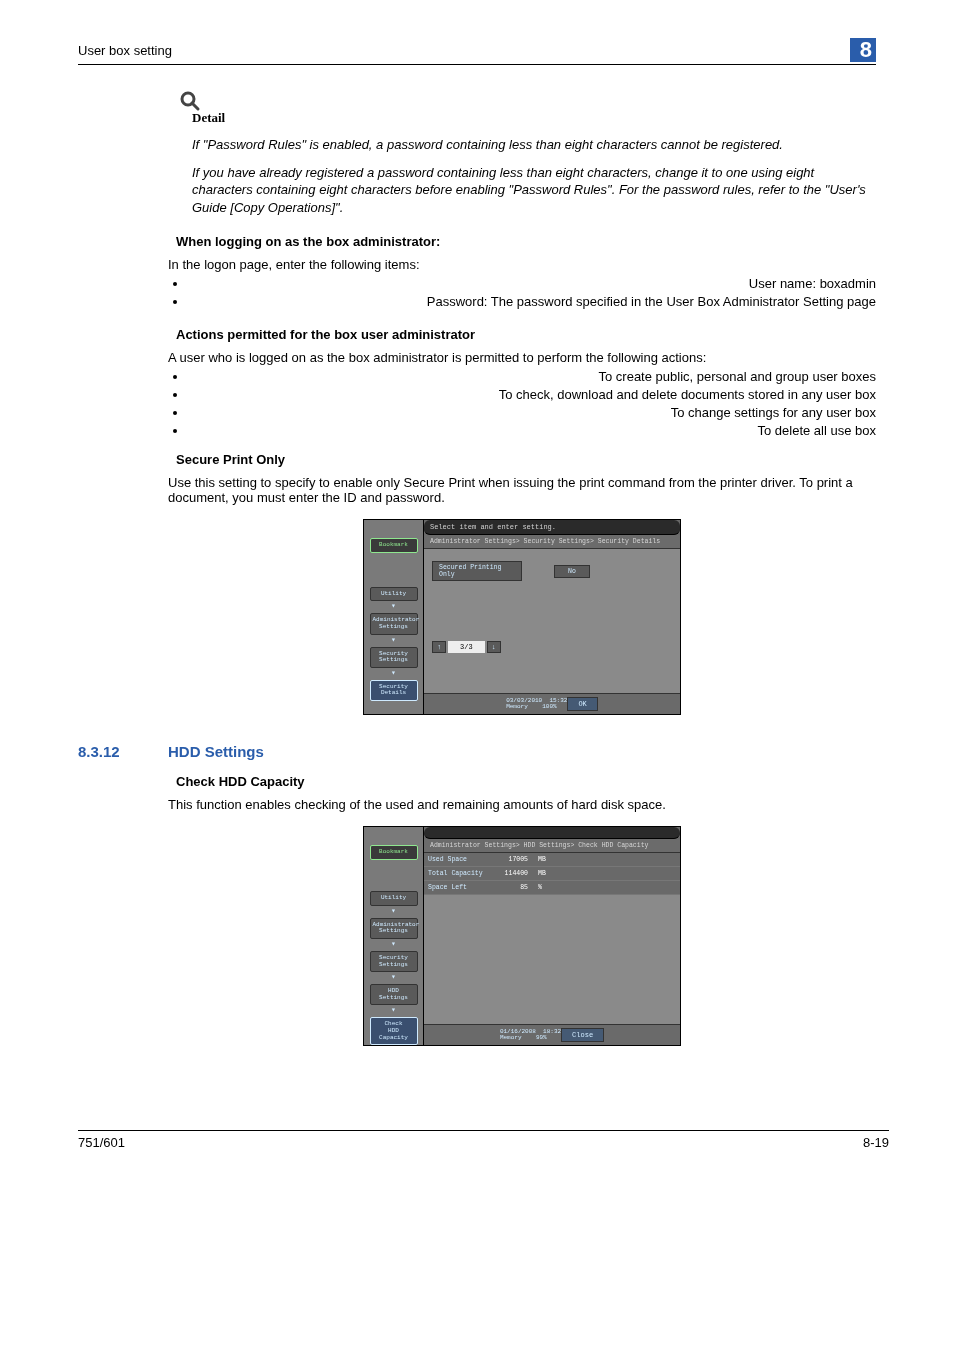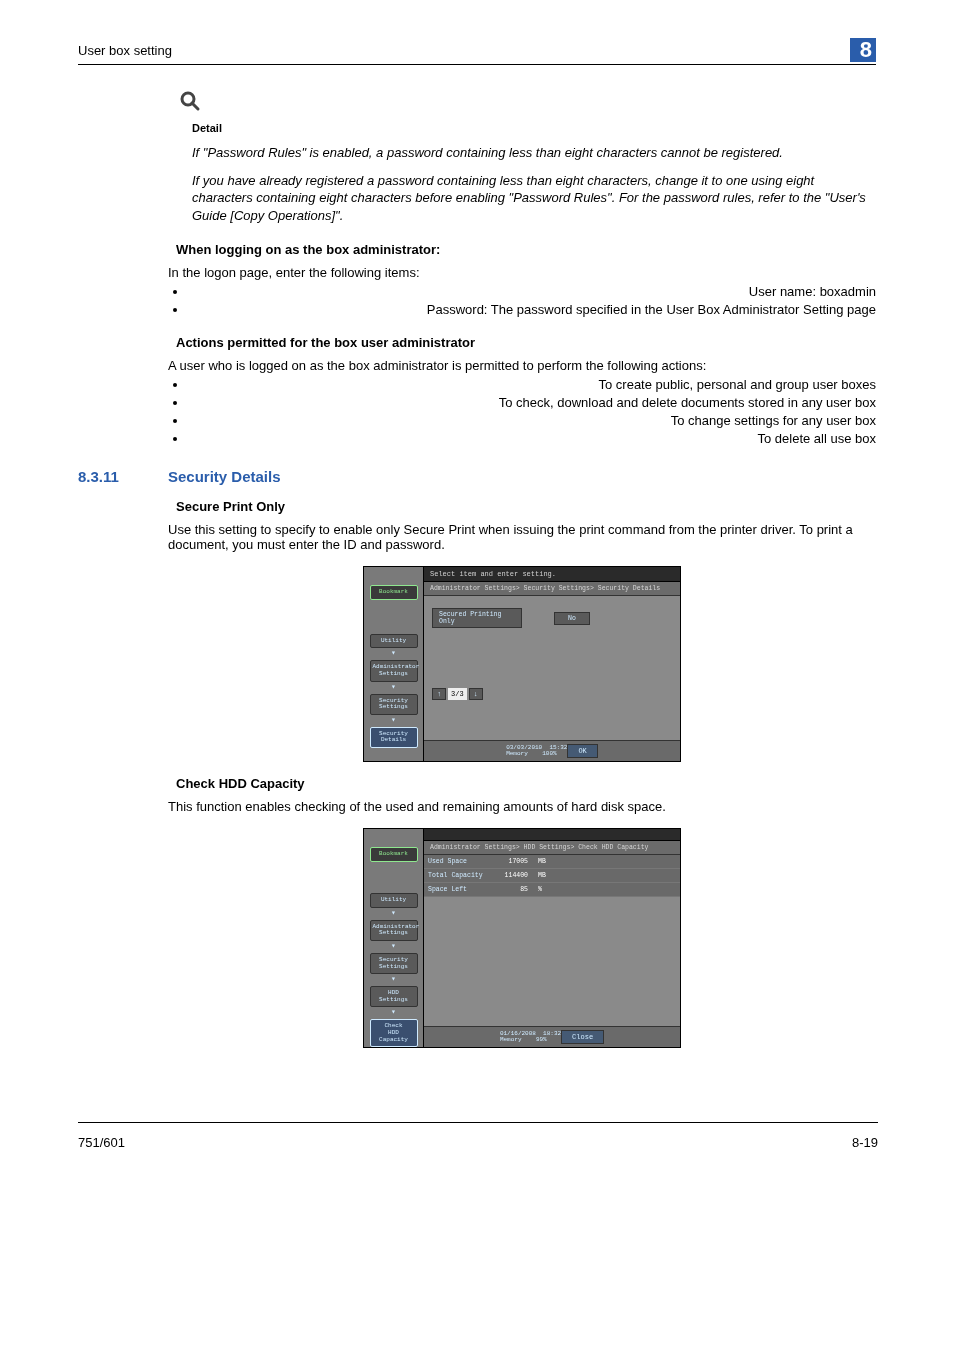--- a/index.html
+++ b/index.html
@@ -29,21 +29,21 @@
     font-weight: bold;
     color: #fff;
     background: #2a5dab;
     width: 26px;
     text-align: right;
     padding: 0 4px 0 0;
     line-height: 24px;
   }
   .content { padding-left: 90px; padding-top: 24px; }
   .detail-icon { margin-left: 10px; margin-bottom: -6px; }
-  .detail-label { font-weight: bold; font-size: 11px; margin-left: 24px; margin-top: 12px; }
+  .detail-label { font-weight: bold; font-size: 13px; margin-left: 24px; margin-top: 0; font-family: Liberation Serif, serif; }
   .italic { font-style: italic; }
   .para { margin: 10px 0 10px 24px; line-height: 1.35; }
   .para-indent0 { margin-left: 8px; }
   .subhead { font-weight: bold; margin-top: 18px; margin-bottom: 8px; }
   ul.bullets { margin: 4px 0 0 0; padding-left: 20px; text-align: right; }
   ul.bullets li { list-style: disc; margin: 3px 0; padding-left: 8px; }
   .section-row { display: flex; margin-top: 22px; margin-left: -90px; }
   .section-num { width: 90px; color: #2a5dab; font-weight: bold; font-size: 15px; }
   .section-title { color: #2a5dab; font-weight: bold; font-size: 15px; }
   .screenshot-wrap { display: flex; justify-content: center; margin-top: 14px; }
@@ -91,20 +91,21 @@
     font-size: 8px;
     line-height: 6px;
     margin-top:-2px;
   }
   .top-instr {
     background: #2a2a2a;
     color: #d0d0d0;
     padding: 3px 6px;
     font-size: 7px;
     border-bottom: 1px solid #000;
+    border-radius: 6px;
   }
   .breadcrumb {
     background: #6b6b6b;
     color: #d6d6d6;
     padding: 3px 6px;
     font-size: 6.5px;
     border-bottom: 1px solid #333;
   }
   .body-area {
     flex: 1;
@@ -117,21 +118,21 @@
     background:#5a5a5a; color:#cfeaff; border:1px solid #333;
     padding:2px 6px; font-size:6.5px;
   }
   .no-btn { width:36px; text-align:center;}
   .pager { display:flex; align-items:center; gap:2px; margin-top:60px;}
   .pager .sq {
     width:14px; height:12px; background:#5a5a5a; border:1px solid #333;
     display:flex; align-items:center; justify-content:center; color:#cfeaff;
     font-size:7px;
   }
-  .pager .txt { background:#eee; color:#000; padding:0 3px; height:12px; line-height:12px;}
+  .pager .txt { background:#eee; color:#000; padding:0 12px; height:12px; line-height:12px;}
   .bottom-bar {
     background:#6a6a6a; border-top:1px solid #333;
     display:flex; justify-content:center; align-items:center;
     padding:3px 6px;
   }
   .bottom-left { color:#cfeaff; font-size:6px; line-height:1.1;}
   .okclose {
     background:#455a74; color:#cfeaff; border:1px solid #333;
     padding:2px 10px; font-size:7px;
   }
@@ -141,23 +142,23 @@
     padding:3px 4px; color:#cfeaff; font-size:6.5px;
     border-bottom:1px solid #777;
   }
   .hdd-rows .line .lab{ width:60px; color:#cfeaff;}
   .hdd-rows .line .val{ width:30px; color:#fff; text-align:right;}
   .hdd-rows .line .unit{ color:#fff;}
   .blank-fill { flex:1; background:#8a8a8a;}
   .footer {
     border-top: 1px solid #000;
     position: absolute;
-    left: 78px; right: 76px; bottom: 38px;
+    left: 78px; right: 65px; bottom: 38px;
     display:flex; justify-content:space-between;
-    padding-top:12px;
+    padding-top:4px;
     font-size:13px;
   }
 </style>
 </head>
 <body>
 
 <div class="page">
   <div class="header">
     <span class="header-title">User box setting</span>
     <span class="header-chapter">8</span>
@@ -182,24 +183,20 @@
     <div class="subhead para-indent0">Actions permitted for the box user administrator</div>
     <div>A user who is logged on as the box administrator is permitted to perform the following actions:</div>
     <ul class="bullets">
       <li>To create public, personal and group user boxes</li>
       <li>To check, download and delete documents stored in any user box</li>
       <li>To change settings for any user box</li>
       <li>To delete all use box</li>
     </ul>
 
     
-    <div class="section-row">
-      <div class="section-num">8.3.11</div>
-      <div class="section-title">Security Details</div>
-    </div>
     <div class="subhead para-indent0" style="margin-top:14px;">Secure Print Only</div>
     <div>Use this setting to specify to enable only Secure Print when issuing the print command from the printer driver. To print a document, you must enter the ID and password.</div>
 
     <div class="screenshot-wrap">
       <div class="panel" style="height:196px;">
         <div class="panel-left">
           <div class="tab-btn bookmark">Bookmark</div>
           <div style="height:18px;"></div>
           <div class="tab-btn">Utility</div>
           <div class="arrow-down">▾</div>
@@ -229,20 +226,24 @@
               <span>03/03/2010</span>&nbsp;&nbsp;<span>15:32</span><br>
               <span>Memory</span>&nbsp;&nbsp;&nbsp;&nbsp;<span>100%</span>
             </div>
             <div class="okclose">OK</div>
           </div>
         </div>
       </div>
     </div>
 
     
+    <div class="section-row" style="margin-top:28px;">
+      <div class="section-num">8.3.12</div>
+      <div class="section-title">HDD Settings</div>
+    </div>
     <div class="subhead para-indent0" style="margin-top:14px;">Check HDD Capacity</div>
     <div>This function enables checking of the used and remaining amounts of hard disk space.</div>
 
     <div class="screenshot-wrap">
       <div class="panel" style="height:220px;">
         <div class="panel-left">
           <div class="tab-btn bookmark">Bookmark</div>
           <div style="height:28px;"></div>
           <div class="tab-btn">Utility</div>
           <div class="arrow-down">▾</div>

